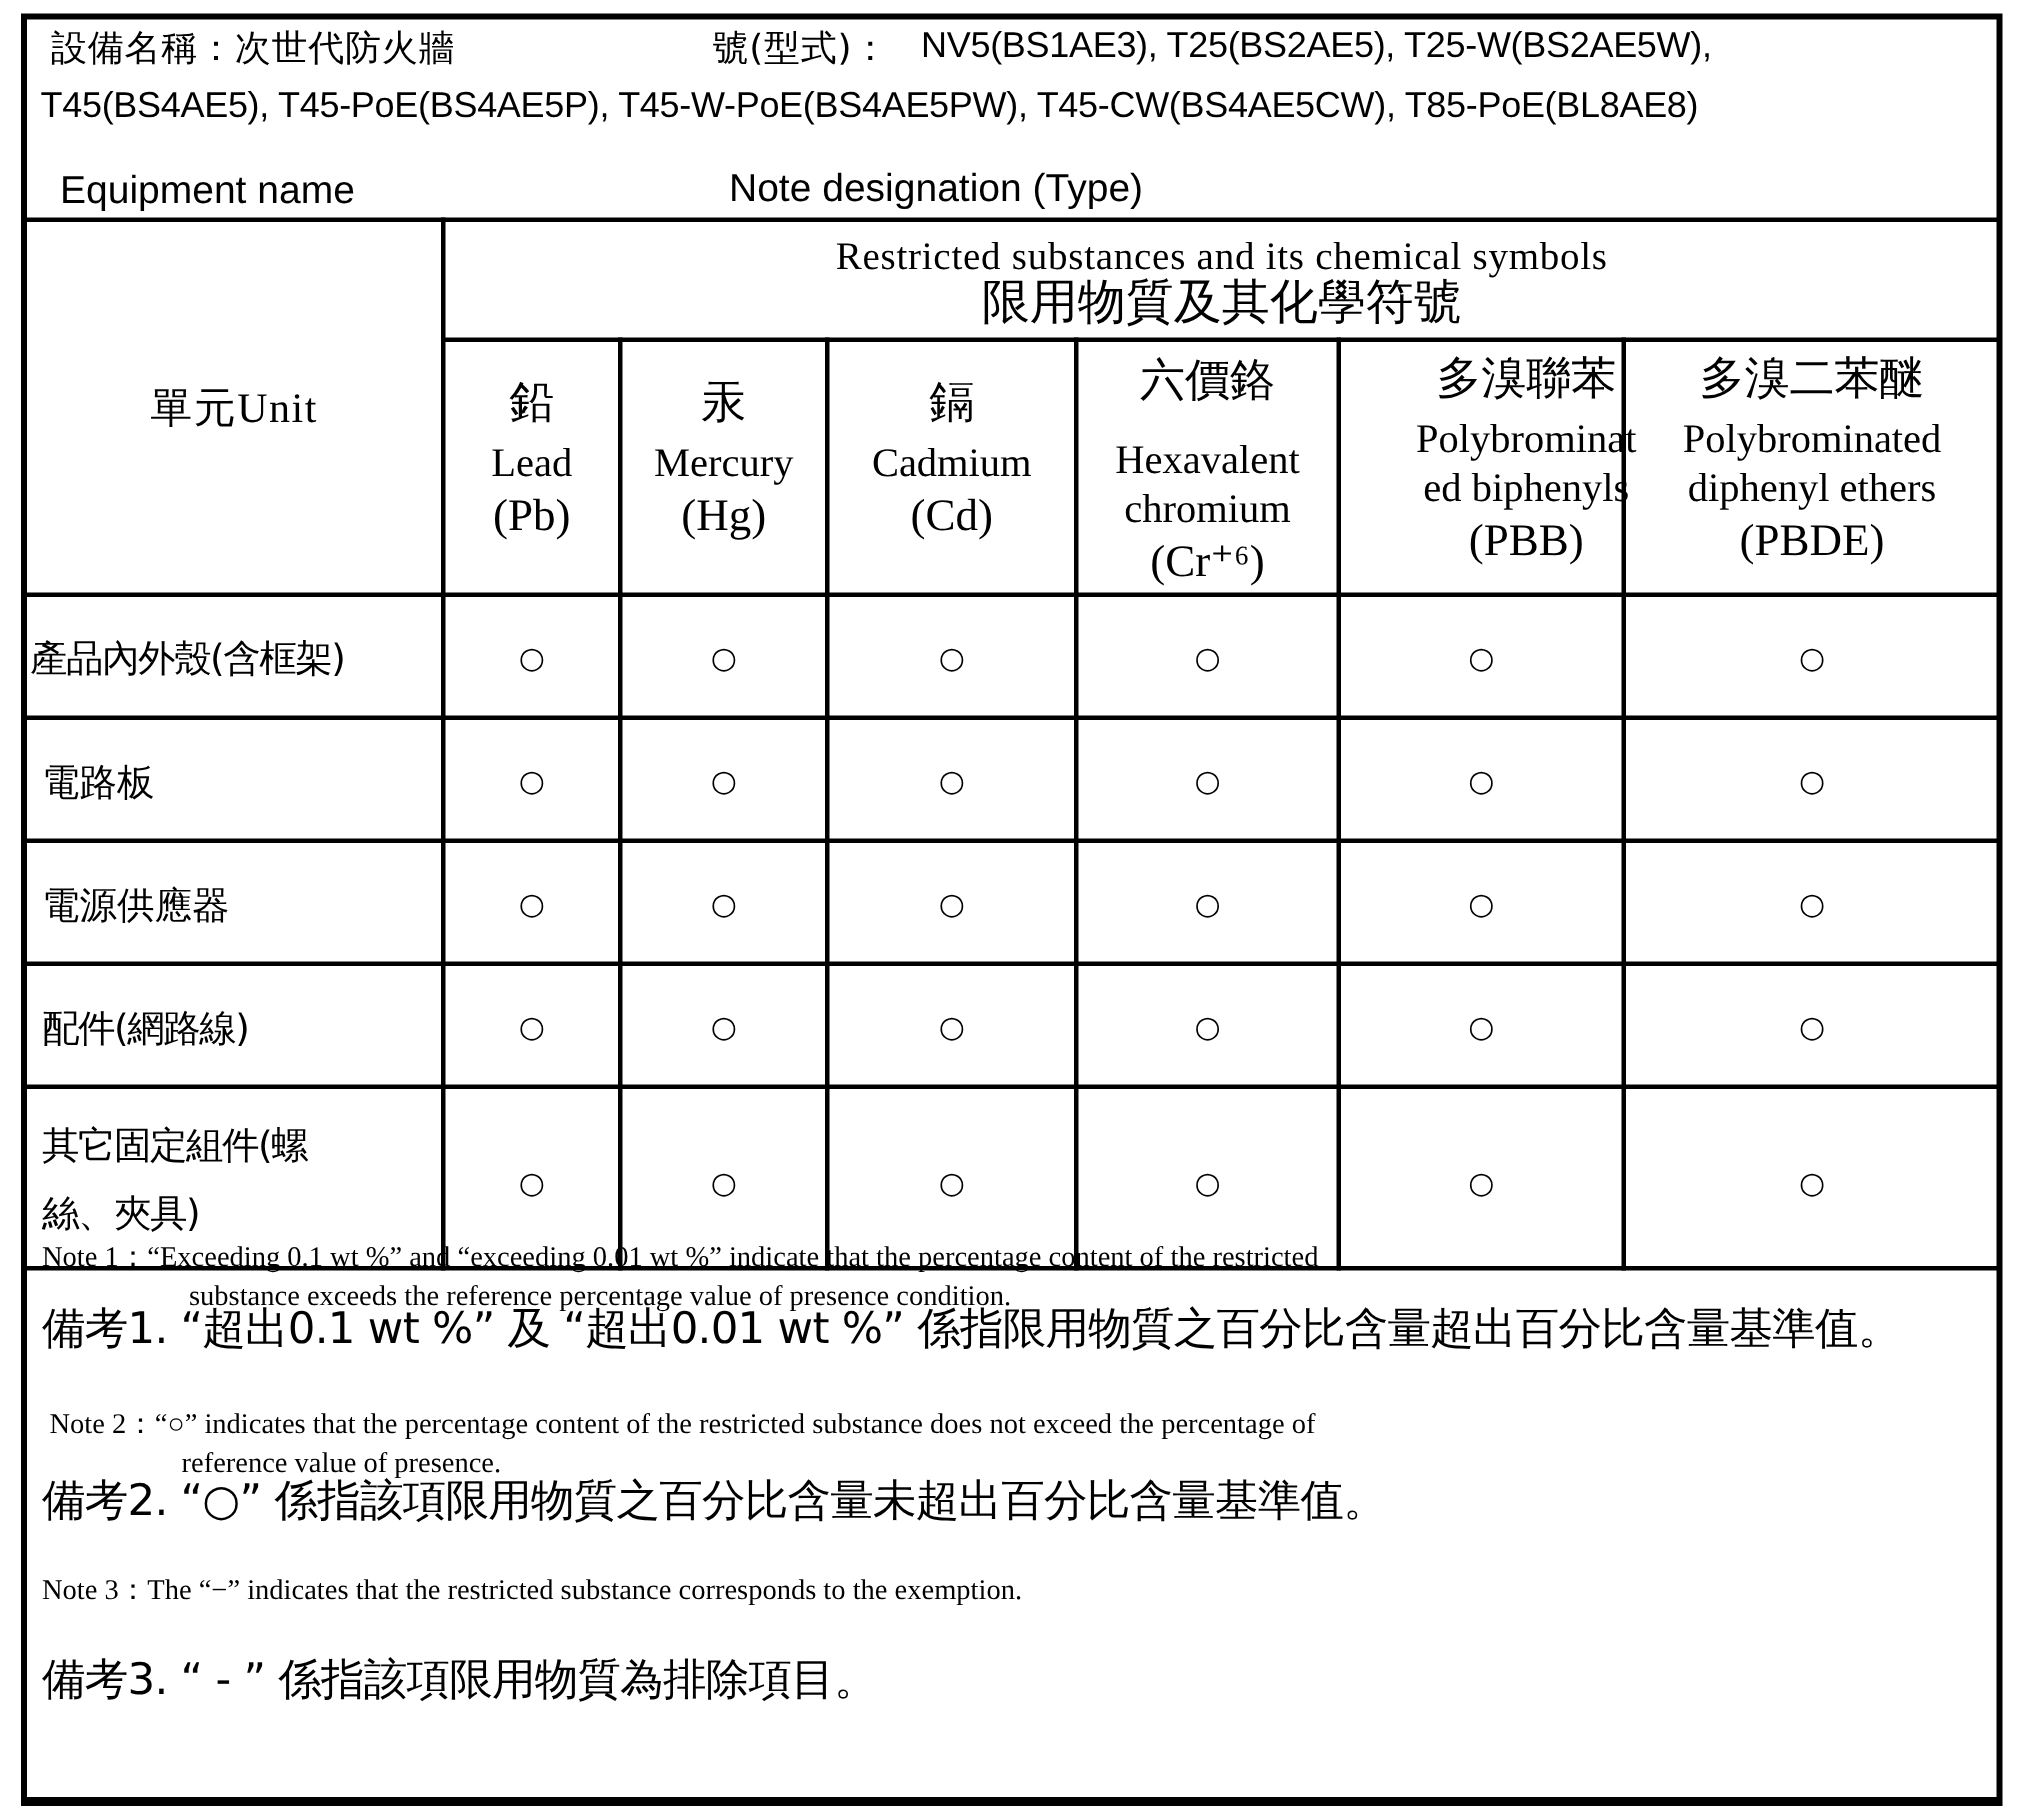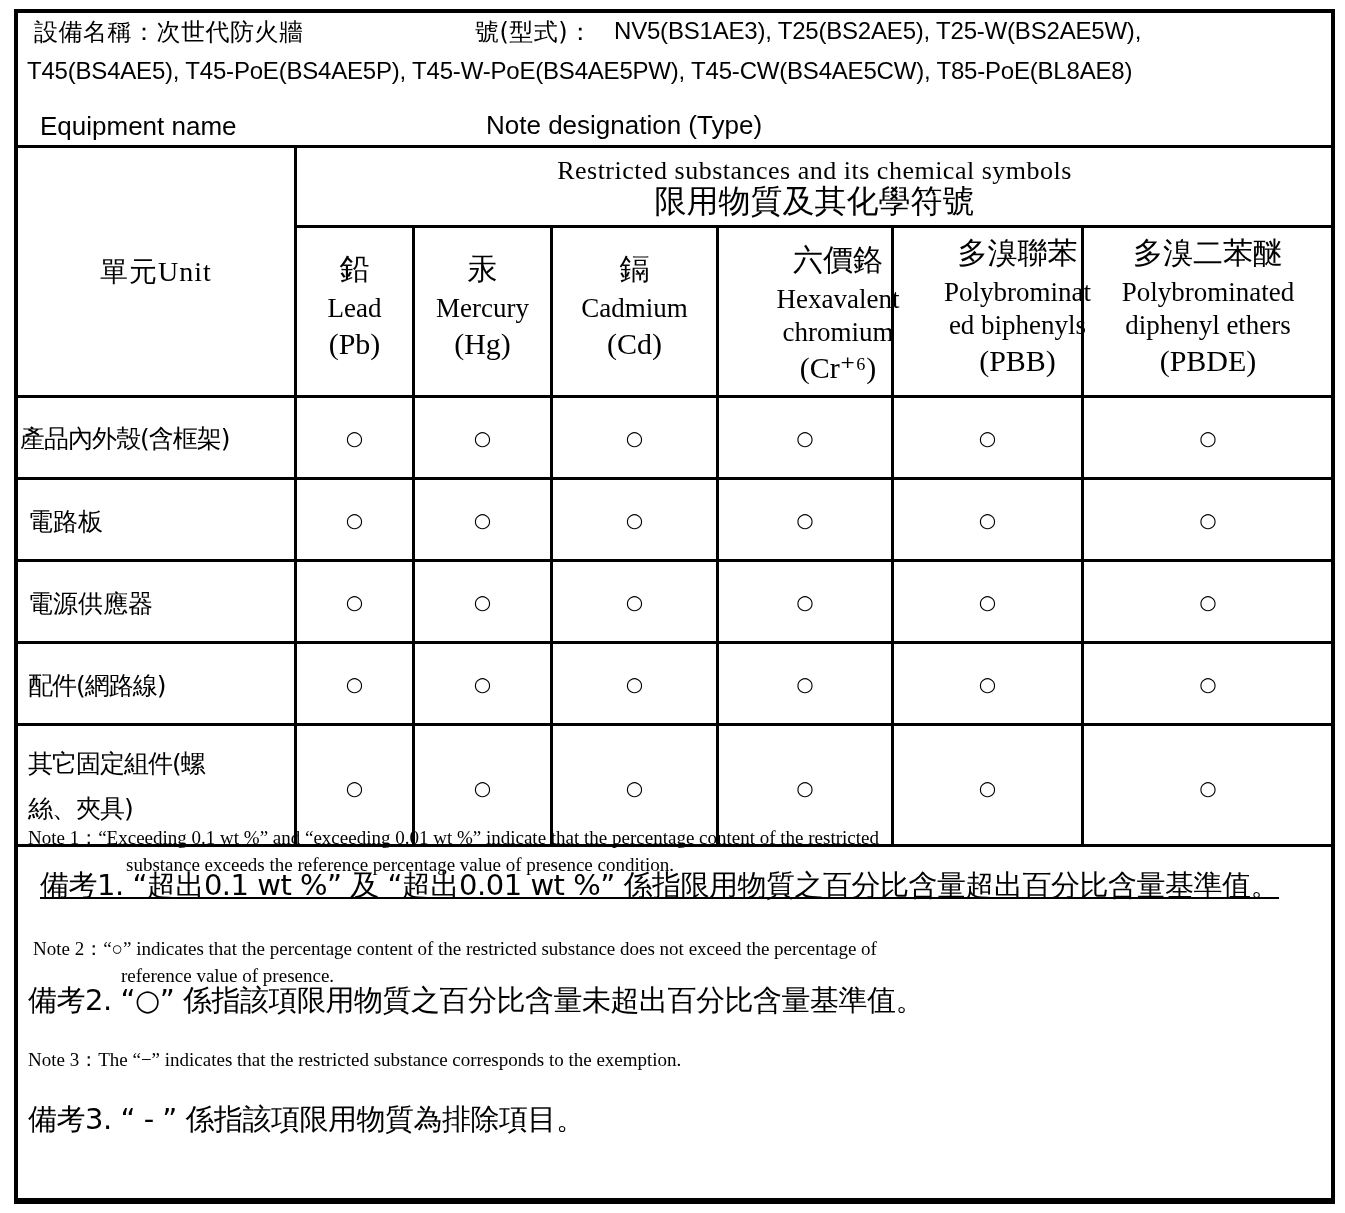--- a/index.html
+++ b/index.html
@@ -103,23 +103,23 @@
 <div class="cell-center serif" style="left:415px; top:234px; width:135px; height:160px; justify-content:flex-start;">
   <span class="sub-cn" style="margin-top:18px;">汞</span>
   <span class="sub-en" style="margin-top:6px;">Mercury</span>
   <span class="sub-sym">(Hg)</span>
 </div>
 <div class="cell-center serif" style="left:553px; top:234px; width:163px; height:160px; justify-content:flex-start;">
   <span class="sub-cn" style="margin-top:18px;">鎘</span>
   <span class="sub-en" style="margin-top:6px;">Cadmium</span>
   <span class="sub-sym">(Cd)</span>
 </div>
-<div class="cell-center serif" style="left:719px; top:234px; width:172px; height:160px; justify-content:center;padding-left:33px;">
+<div class="cell-center serif" style="left:719px; top:234px; width:172px; height:160px; justify-content:flex-end;">
   <span class="sub-cn" style="margin-top:2px;">六價鉻</span>
-  <span class="sub-en" style="margin-top:6px;">Hexavalent</span>
+  <span class="sub-en" style="margin-top:19px;">Hexavalent</span>
   <span class="sub-en">chromium</span>
   <span class="sub-sym">(Cr⁺⁶)</span>
 </div>
 <div class="cell-center serif" style="left:924px; top:234px; width:187px; height:160px; justify-content:flex-start;">
   <span class="sub-cn" style="margin-top:2px;">多溴聯苯</span>
   <span class="sub-en" style="margin-top:6px;font-family:Liberation Serif, serif;">Polybrominat</span>
   <span class="sub-en">ed biphenyls</span>
   <span class="sub-sym">(PBB)</span>
 </div>
 <div class="cell-center serif" style="left:1084px; top:234px; width:248px; height:160px; justify-content:flex-start;">
@@ -176,21 +176,21 @@
   <div class="cell-center mark" style="left:415px; top:726px; width:135px; height:124px;">○</div>
   <div class="cell-center mark" style="left:553px; top:726px; width:163px; height:124px;">○</div>
   <div class="cell-center mark" style="left:719px; top:726px; width:172px; height:124px;">○</div>
   <div class="cell-center mark" style="left:894px; top:726px; width:187px; height:124px;">○</div>
   <div class="cell-center mark" style="left:1084px; top:726px; width:248px; height:124px;">○</div>
 </div>
 
 <div>
   <div class="abs serif note-en" style="left:28px; top:825px;">Note 1：“Exceeding 0.1 wt %” and “exceeding 0.01 wt %” indicate that the percentage content of the restricted</div>
   <div class="abs serif note-en" style="left:126px; top:854px;">substance exceeds the reference percentage value of presence condition.</div>
-  <div class="abs sans note-cn" style="left:40px; top:866px; letter-spacing:-0.5px;text-decoration:underline;">備考1. “超出0.1 wt %” 及 “超出0.01 wt %” 係指限用物質之百分比含量超出百分比含量基準值。</div>
+  <div class="abs sans note-cn" style="left:28px; top:866px; letter-spacing:-0.5px;">備考1. “超出0.1 wt %” 及 “超出0.01 wt %” 係指限用物質之百分比含量超出百分比含量基準值。</div>
 
   <div class="abs serif note-en" style="left:33px; top:936px;">Note 2：“○” indicates that the percentage content of the restricted substance does not exceed the percentage of</div>
   <div class="abs serif note-en" style="left:121px; top:965px;">reference value of presence.</div>
   <div class="abs sans note-cn" style="left:28px; top:981px; letter-spacing:-0.5px;">備考2. “○” 係指該項限用物質之百分比含量未超出百分比含量基準值。</div>
 
   <div class="abs serif note-en" style="left:28px; top:1047px;">Note 3：The “−” indicates that the restricted substance corresponds to the exemption.</div>
   <div class="abs sans note-cn" style="left:28px; top:1100px; letter-spacing:-0.5px;">備考3. “ - ” 係指該項限用物質為排除項目。</div>
 </div>
 
 </body></html>

